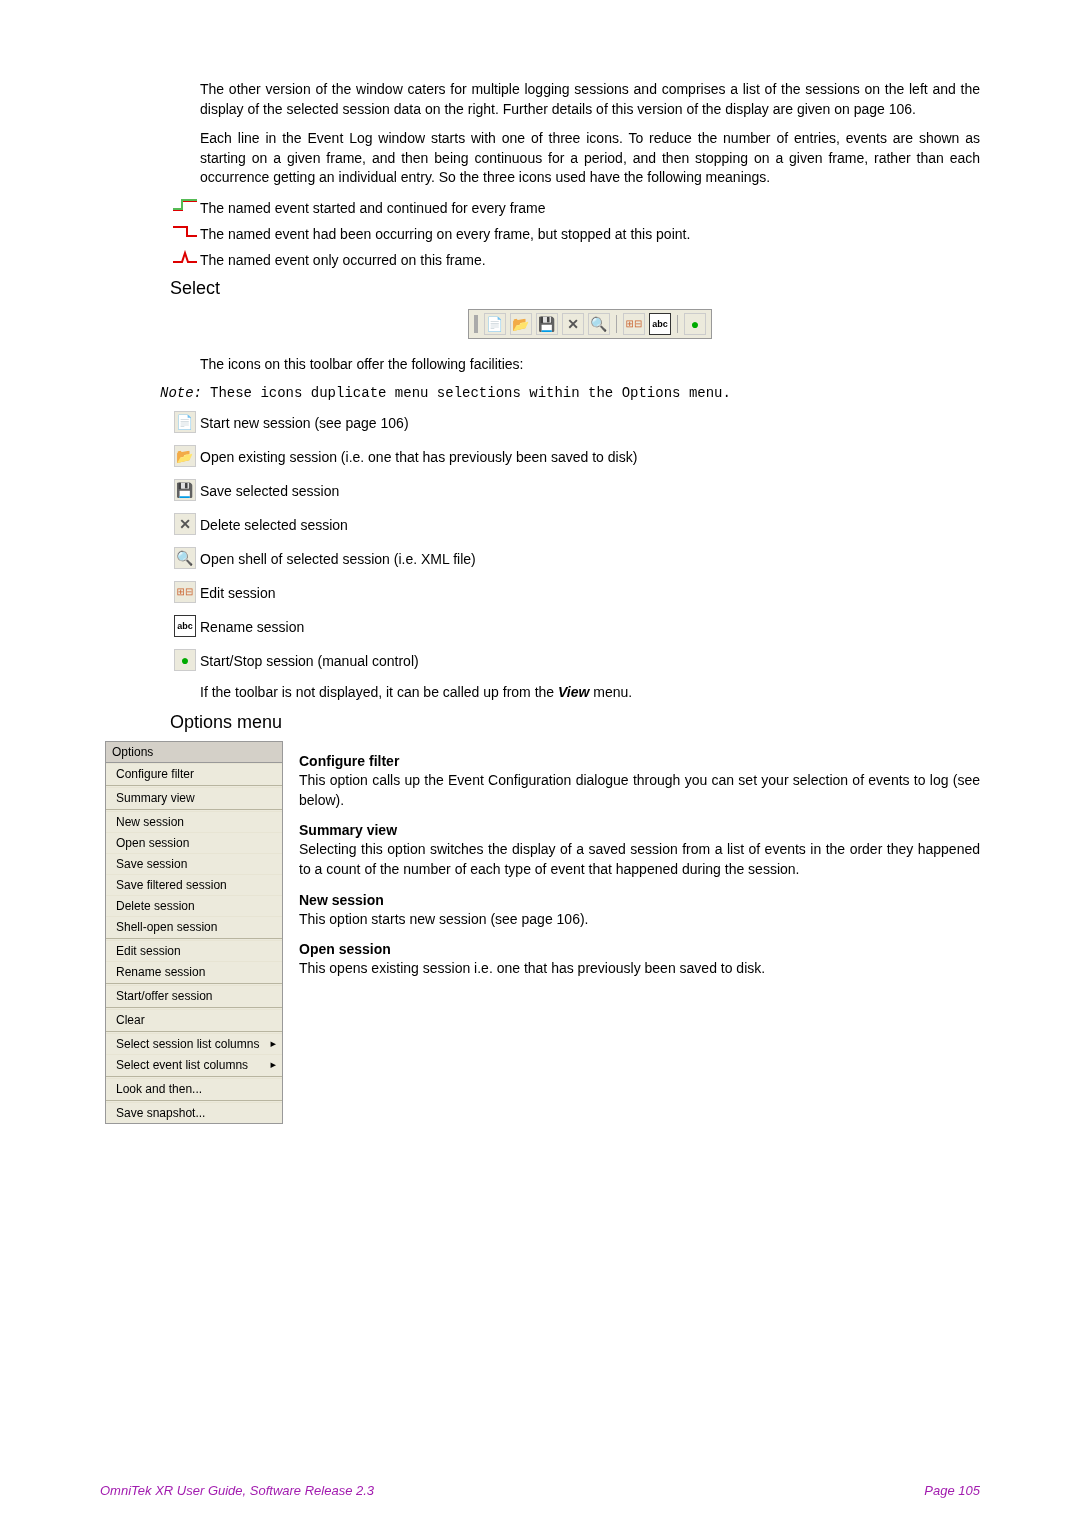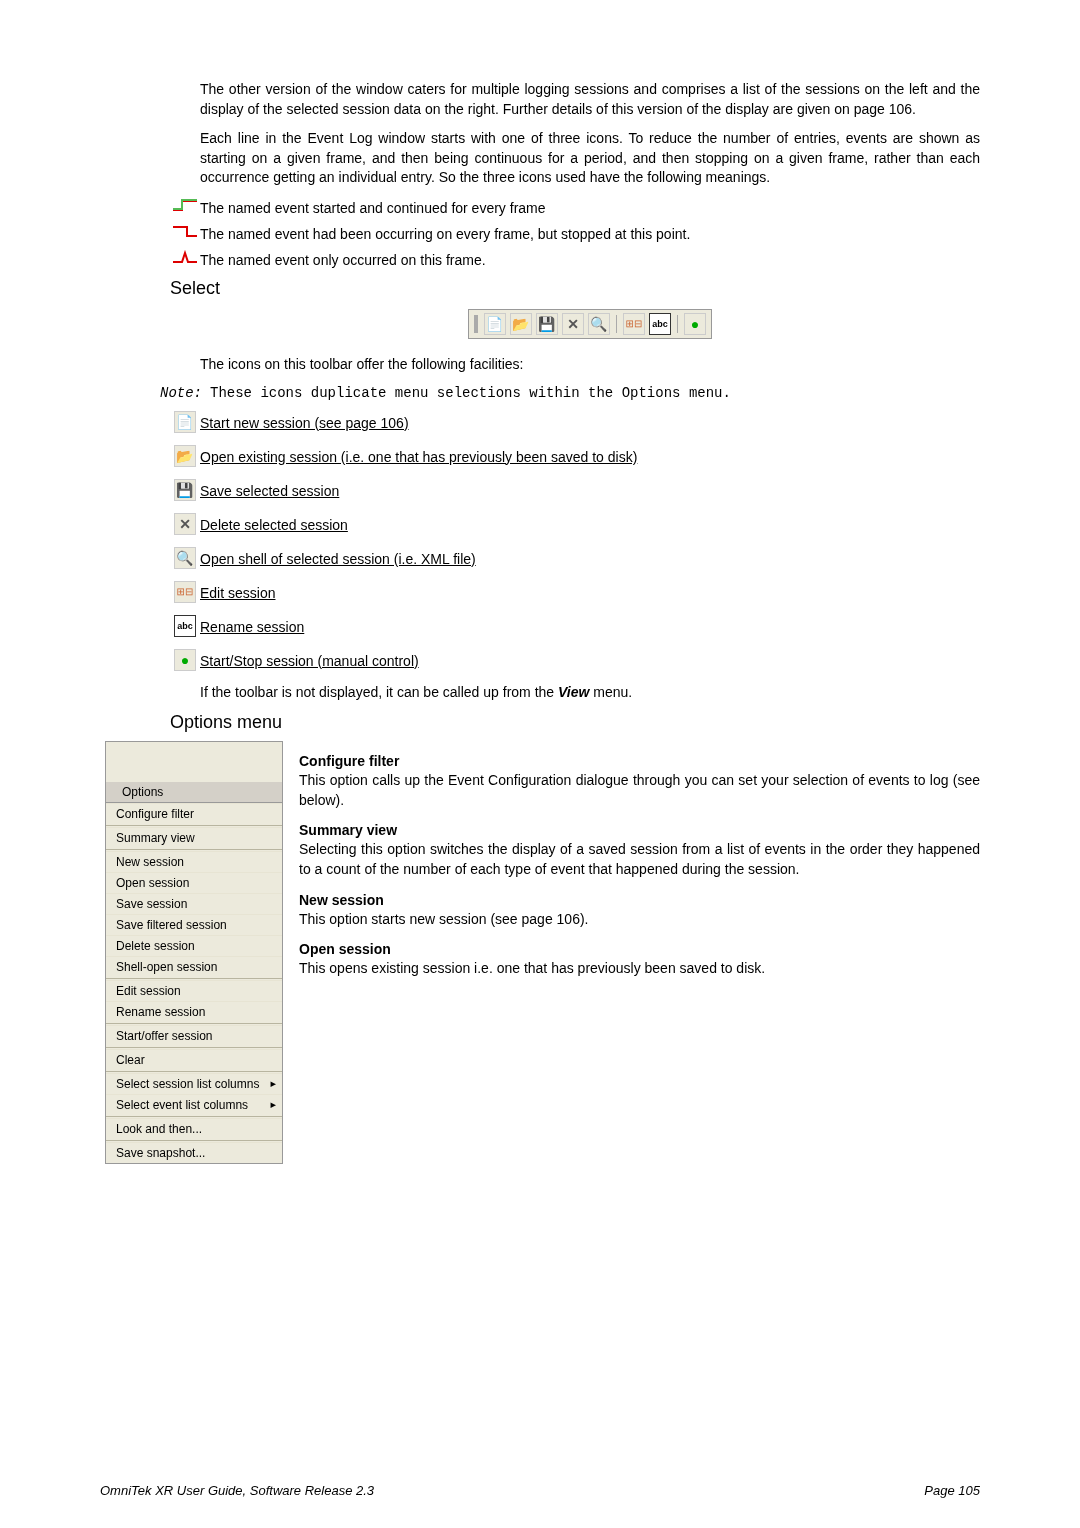--- a/index.html
+++ b/index.html
@@ -13,51 +13,51 @@
     position: relative;
     padding: 80px 100px 40px 100px;
   }
   .content { margin-left: 100px; }
   p { line-height: 1.4; margin-bottom: 10px; text-align: justify; }
   .icon-row { display: flex; align-items: flex-start; margin-bottom: 8px; margin-left: -30px; }
   .icon-row .icon-cell { width: 30px; flex-shrink: 0; display: flex; justify-content: center; }
   .icon-row .text-cell { flex: 1; padding-top: 2px; }
   .tb-row { display: flex; align-items: flex-start; margin-bottom: 12px; margin-left: -30px; }
   .tb-row .icon-cell { width: 30px; flex-shrink: 0; display: flex; justify-content: center; }
-  .tb-row .text-cell { flex: 1; padding-top: 4px; text-decoration: underline; }
+  .tb-row .text-cell { flex: 1; padding-top: 4px; }
   h2 { font-family: Arial, sans-serif; font-weight: normal; font-size: 18px; margin: 10px 0 8px -30px; }
   .note-row { display: flex; margin-bottom: 10px; margin-left: -40px; font-family: Liberation Mono, monospace; }
   .note-label { width: 50px; font-style: italic; flex-shrink: 0; }
   .note-text { flex: 1; }
   .toolbar-img {
     display: flex; justify-content: center; margin: 10px 0 16px 0;
   }
   .toolbar-box {
     border: 1px solid #999; background: #eceadc; padding: 3px 5px;
     display: flex; align-items: center; gap: 4px;
   }
   .toolbar-box .sep { width: 1px; height: 18px; background: #aaa; margin: 0 2px; }
   .toolbar-box .grip { width: 4px; height: 18px; border-left: 2px solid #aaa; border-right: 2px solid #aaa; margin-right: 2px; }
   .tb-icon {
     width: 22px; height: 22px; display: inline-flex; align-items: center; justify-content: center;
     font-size: 14px; background: #eceadc; border: 1px solid #ccc;
   }
   .options-layout { display: flex; gap: 16px; align-items: flex-start; margin-left: -95px; }
   .menu-col { width: 178px; flex-shrink: 0; border: 1px solid #999; background: #eceadc; font-size: 12px; }
-  .menu-header { background: #d4d0c8; padding: 3px 16px; border-bottom: 1px solid #999; margin-top: 40px; }
+  .menu-header { background: #d4d0c8; padding: 3px 6px; border-bottom: 1px solid #999; }
   .menu-item { padding: 3px 10px; border-top: 1px solid #e7e4d3; position: relative; }
   .menu-item.disabled { color: #000000; }
   .menu-item.arrow::after { content: "▸"; position: absolute; right: 6px; top: 3px; font-size: 11px; }
   .menu-sep { height: 0; border-top: 1px solid #b8b5a0; margin: 1px 0; }
   .options-text { flex: 1; }
   .options-text h3 { font-size: 14px; font-weight: bold; margin-top: 12px; margin-bottom: 2px; }
   .options-text p { text-align: justify; }
   .footer {
     position: absolute; bottom: 30px; left: 100px; right: 100px;
-    display: flex; justify-content: space-between; font-style: italic; font-size: 13px; color: #000000;
+    display: flex; justify-content: space-between; font-style: italic; font-size: 13px; color: #a21caf;
   }
   .boldital { font-weight: bold; font-style: italic; }
 </style>
 </head>
 <body>
 
 <div class="content">
 
   <p>The other version of the window caters for multiple logging sessions and comprises a list of the sessions on the left and the display of the selected session data on the right. Further details of this version of the display are given on page 106.</p>
   <p>Each line in the Event Log window starts with one of three icons. To reduce the number of entries, events are shown as starting on a given frame, and then being continuous for a period, and then stopping on a given frame, rather than each occurrence getting an individual entry. So the three icons used have the following meanings.</p>

